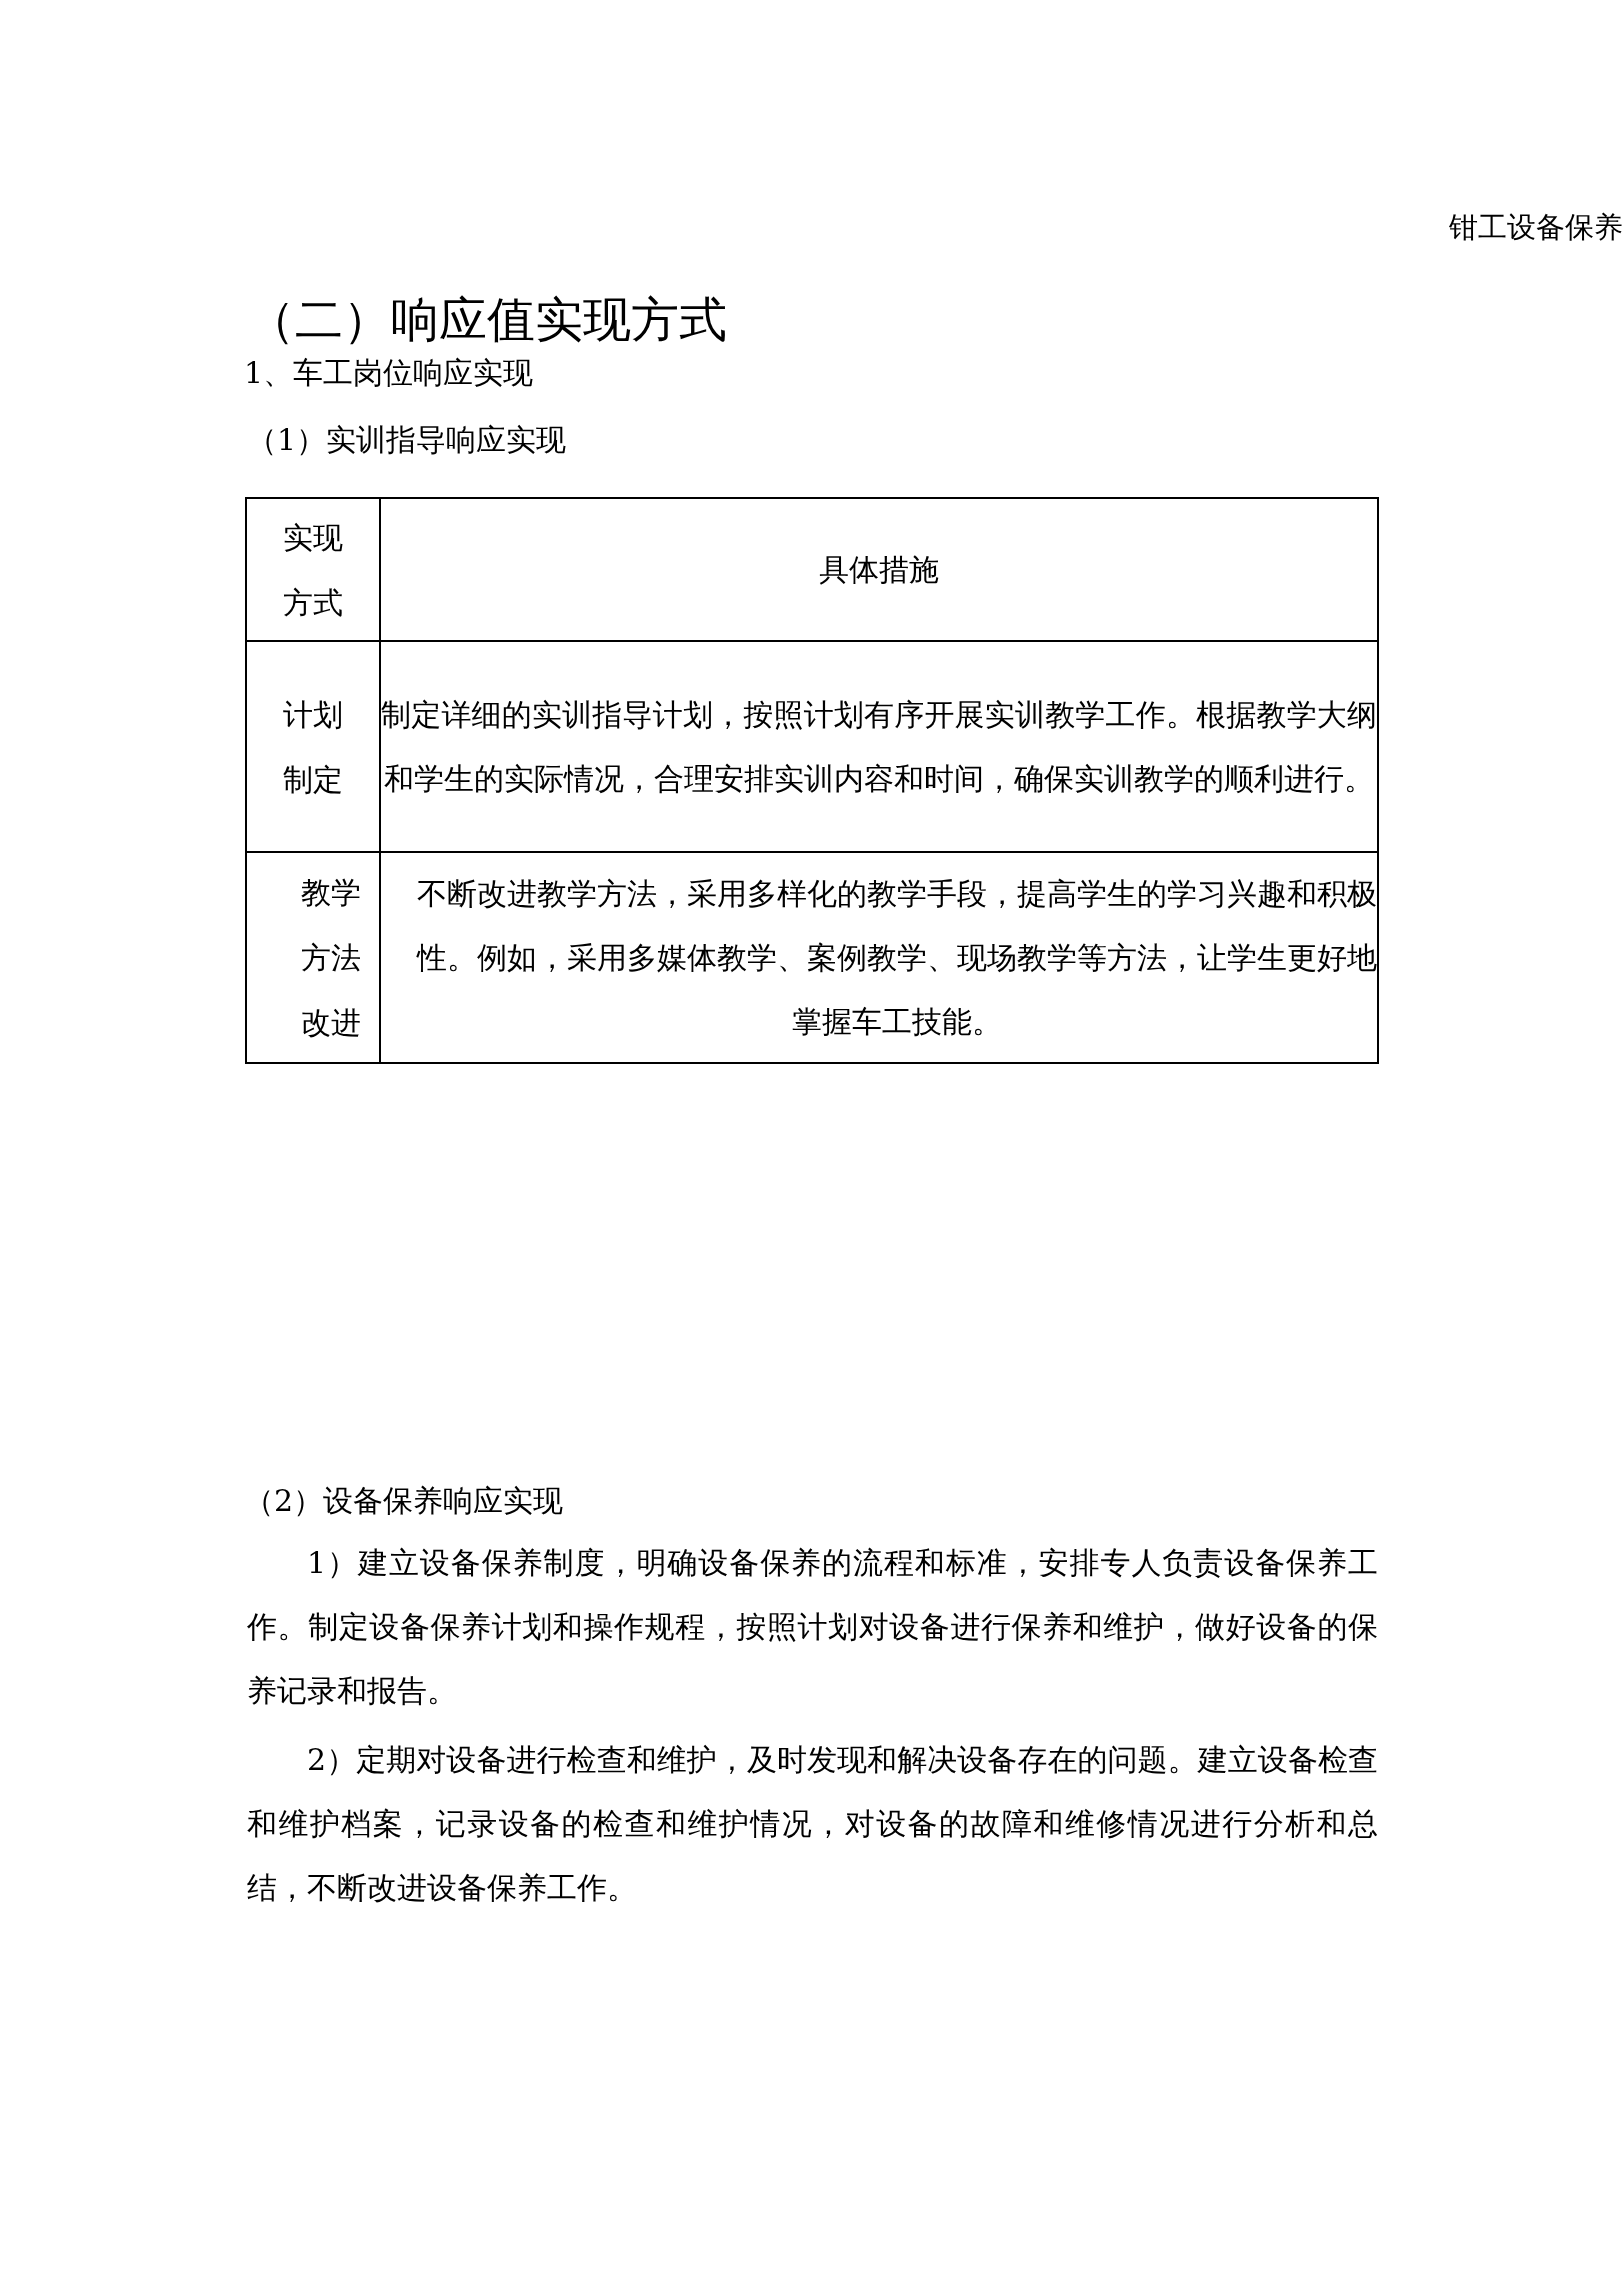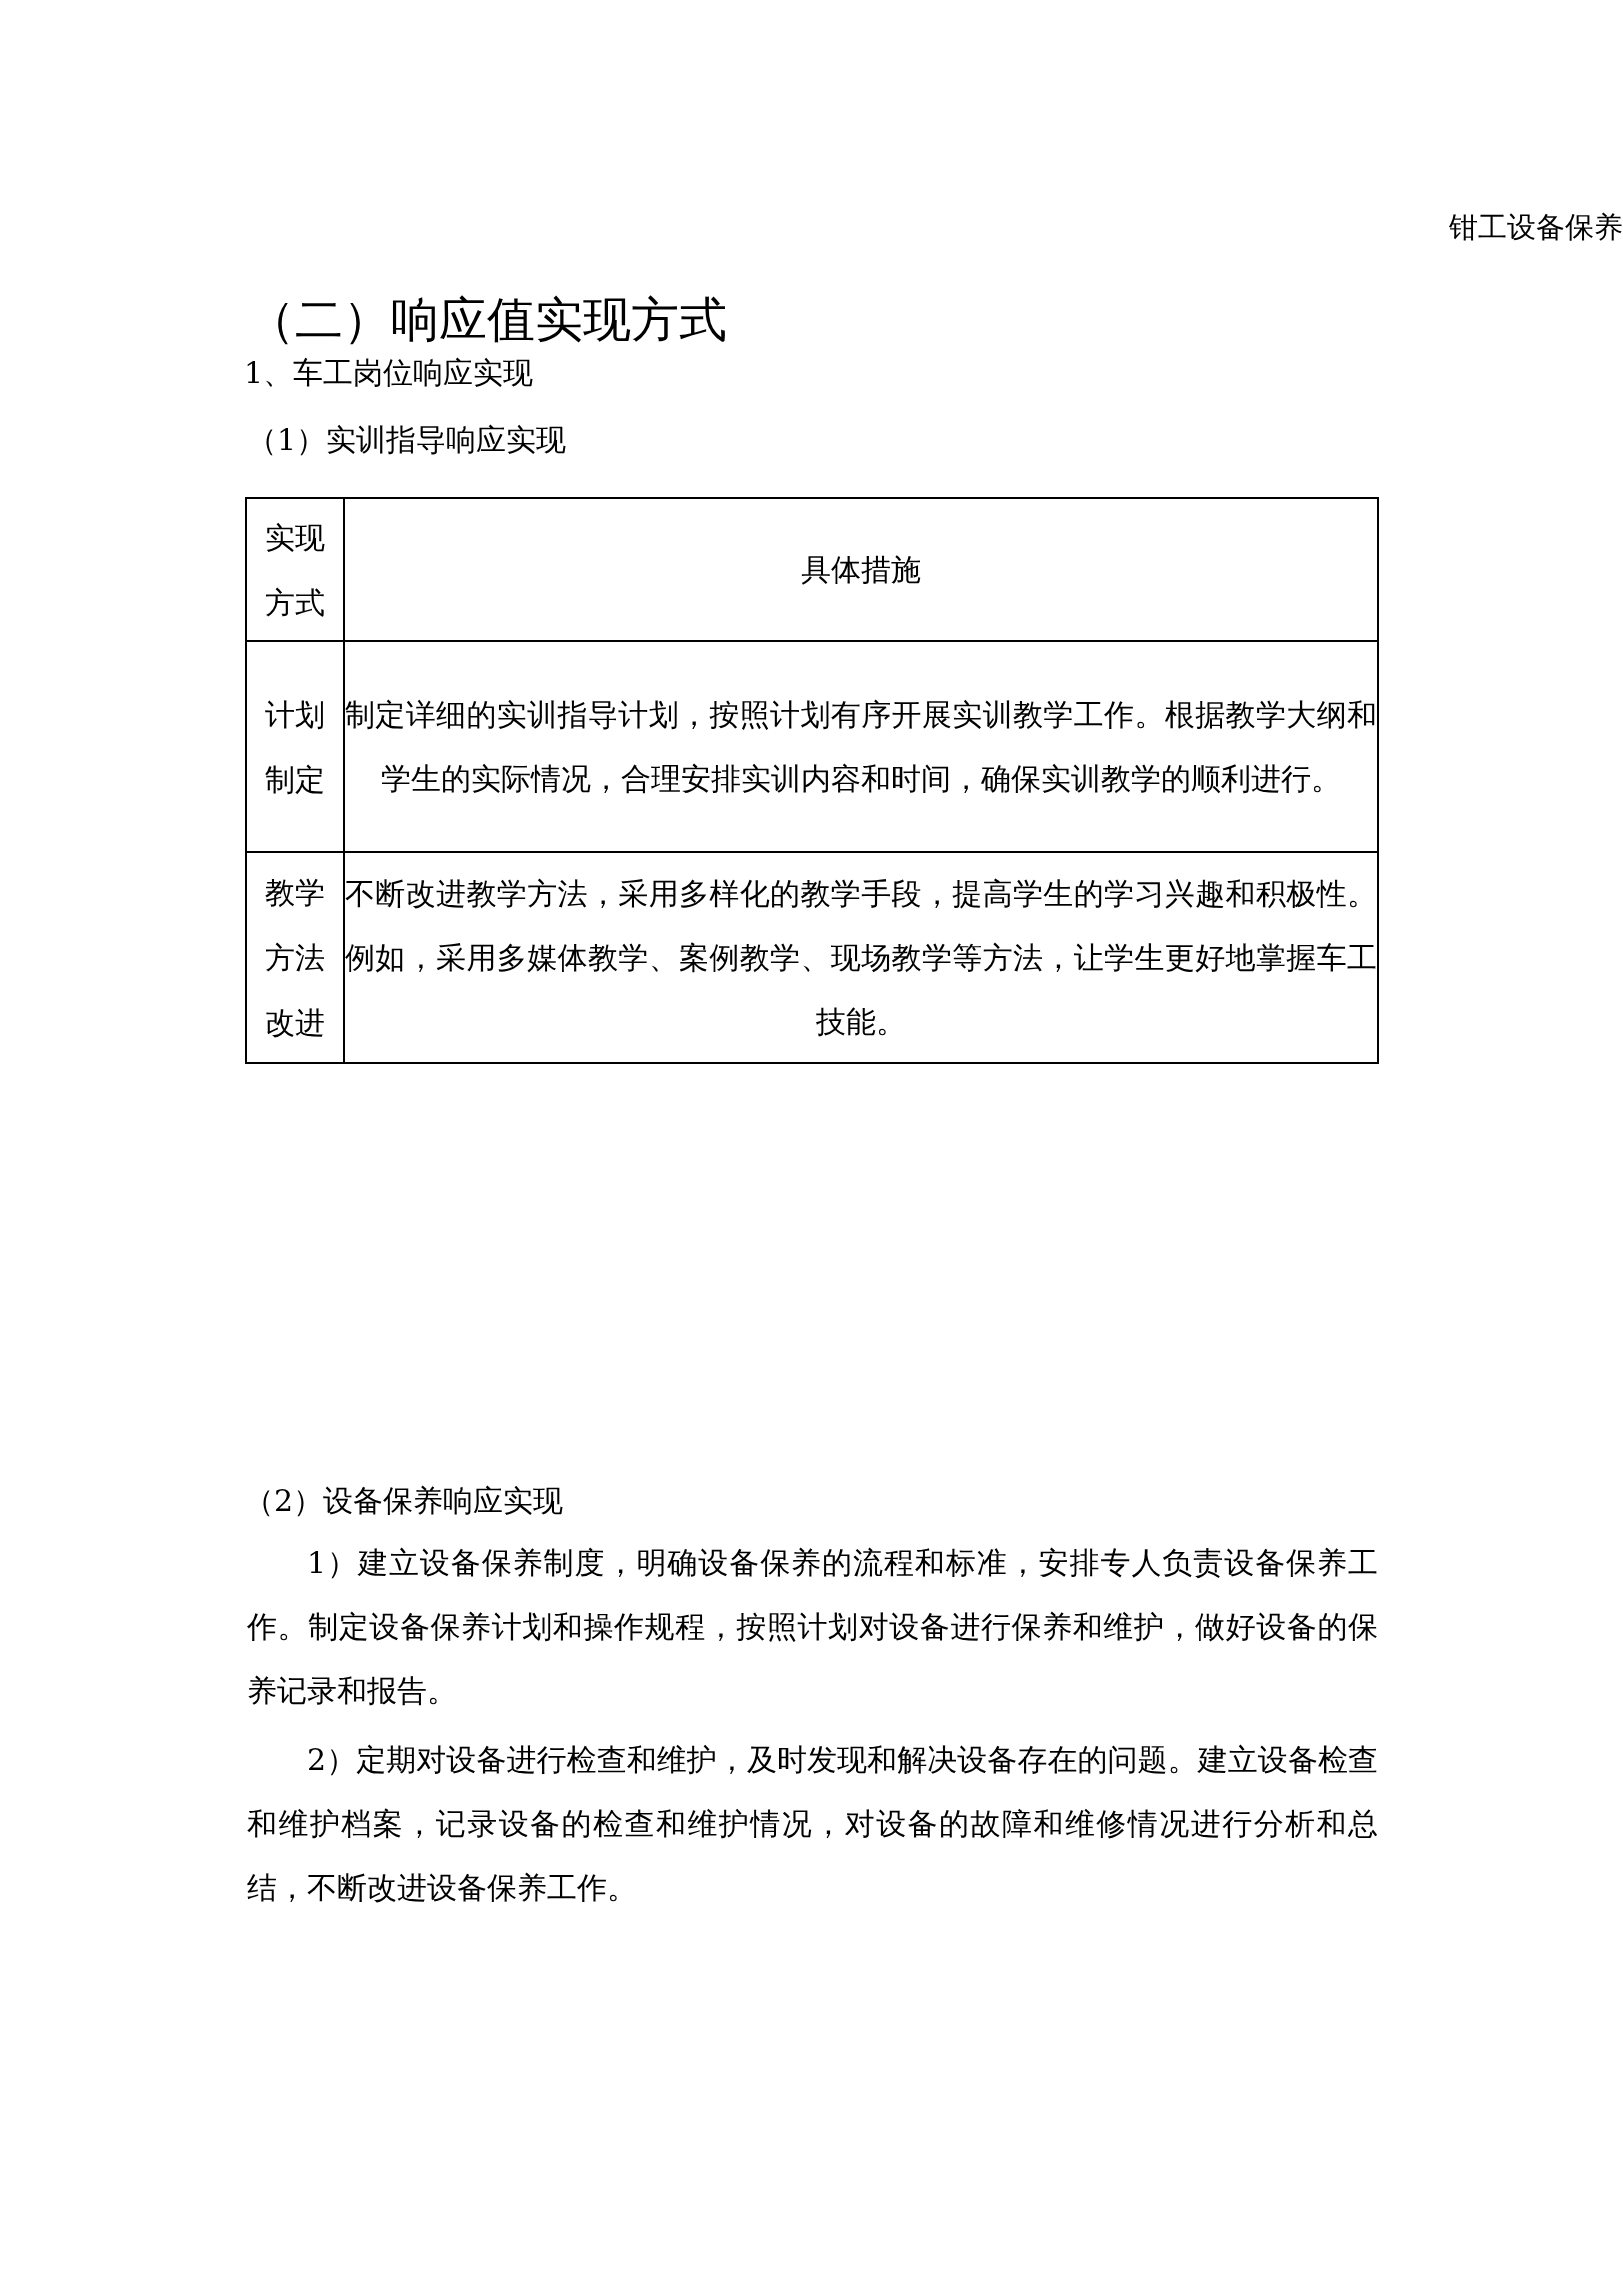--- a/index.html
+++ b/index.html
@@ -37,21 +37,21 @@
     padding: 0 1.3px;
   }
   td.label-cell span { display: block; }
   td.content-cell {
     text-align: justify; text-align-last: center;
     padding: 0 10.5px; line-height: 64px;
   }
   tr.header-row td { height: 141px; }
   tr.row-1 td { height: 209px; }
   tr.row-2 td { height: 209px; }
-  tr.row-3 td { height: 209px; }
+  tr.row-3 td { height: 209px; padding-left: 36px; }
   tr.row-4 td { height: 205px; }
   td.header-content { text-align: center; }
   .sub-heading {
     position: absolute; left: 244px; top: 1480px;
     font-size: 30px; line-height: 42px;
   }
   .paragraph {
     position: absolute; left: 247px; width: 1131px;
     font-size: 30px; line-height: 64px;
     text-align: justify; text-indent: 60px;

